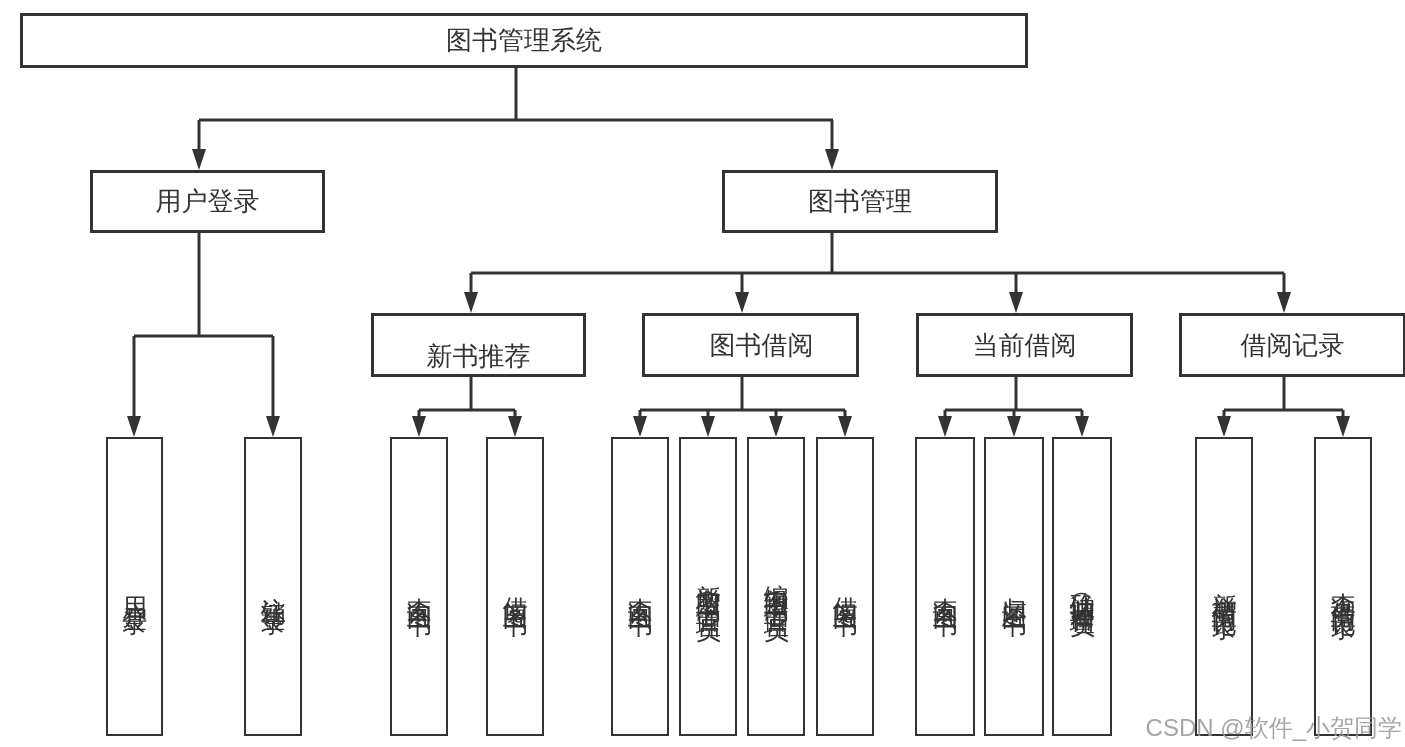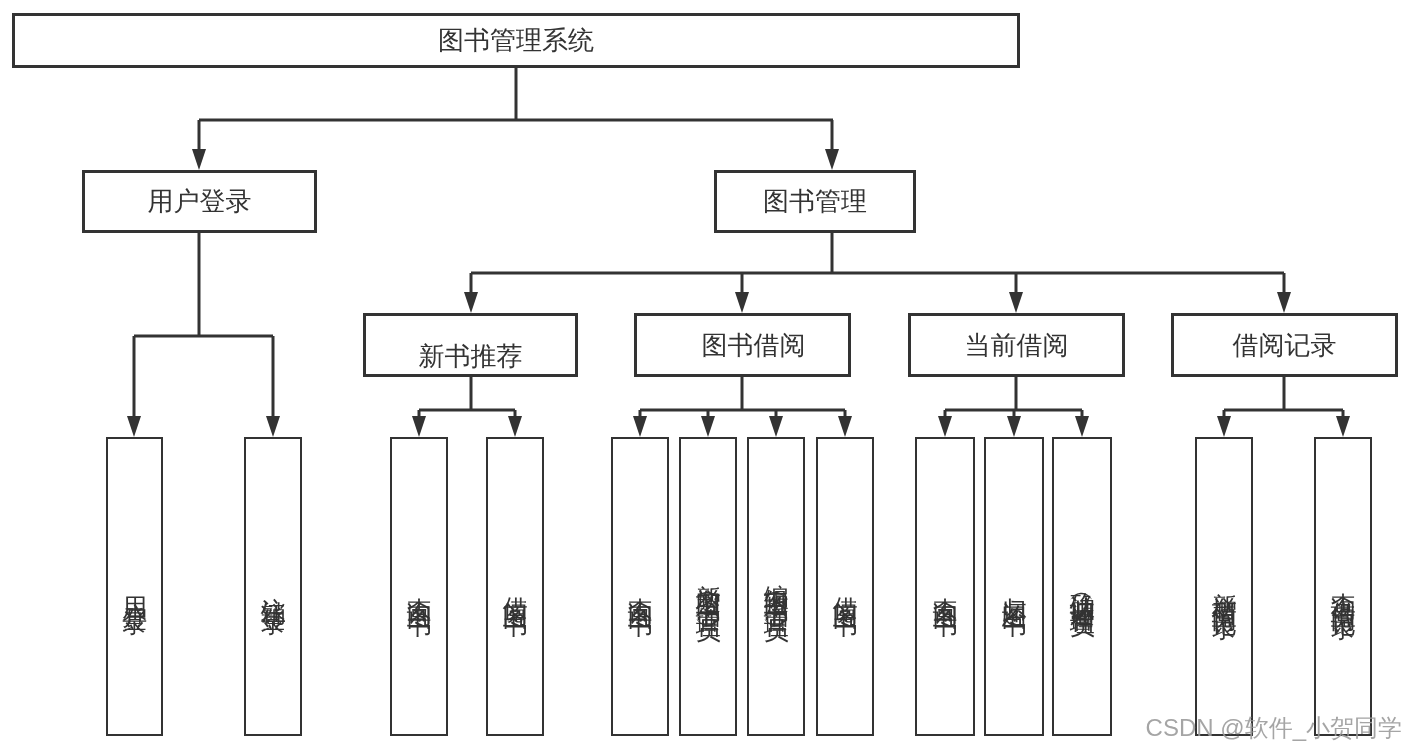--- a/index.html
+++ b/index.html
@@ -21,20 +21,21 @@
     box-sizing: border-box;
     background: #ffffff;
     border: 3px solid #333333;
     display: flex;
     align-items: center;
     justify-content: center;
     font-size: 26px;
     color: #333333;
     white-space: nowrap;
     z-index: 2;
+    margin-left: 8px;
   }
   .vbox {
     position: absolute;
     box-sizing: border-box;
     background: #ffffff;
     border: 2.5px solid #333333;
     display: flex;
     align-items: center;
     justify-content: center;
     writing-mode: vertical-rl;
@@ -43,21 +44,21 @@
     color: #333333;
     z-index: 2;
     top: 437px;
     height: 299px;
     line-height: 1.1;
   }
   
   .n-root   { left: 12px;   top: 13px;  width: 1008px; height: 55px; }
   
   .n-login  { left: 82px;   top: 170px; width: 235px;  height: 63px; }
-  .n-mgmt   { left: 714px;  top: 170px; width: 202px;  height: 63px; }
+  .n-mgmt   { left: 714px;  top: 170px; width: 276px;  height: 63px; }
   
   .n-rec    { left: 363px;  top: 313px; width: 215px;  height: 64px; align-items: flex-end; }
   .n-bor    { left: 634px;  top: 313px; width: 217px;  height: 64px; padding-left: 22px; }
   .n-cur    { left: 908px;  top: 313px; width: 217px;  height: 64px; }
   .n-hist   { left: 1171px; top: 313px; width: 227px;  height: 64px; }
   
   .l-ulogin  { left: 106px;  width: 57px; }
   .l-logout  { left: 244px;  width: 58px; }
   .l-rq      { left: 390px;  width: 58px; }
   .l-rb      { left: 486px;  width: 58px; }

